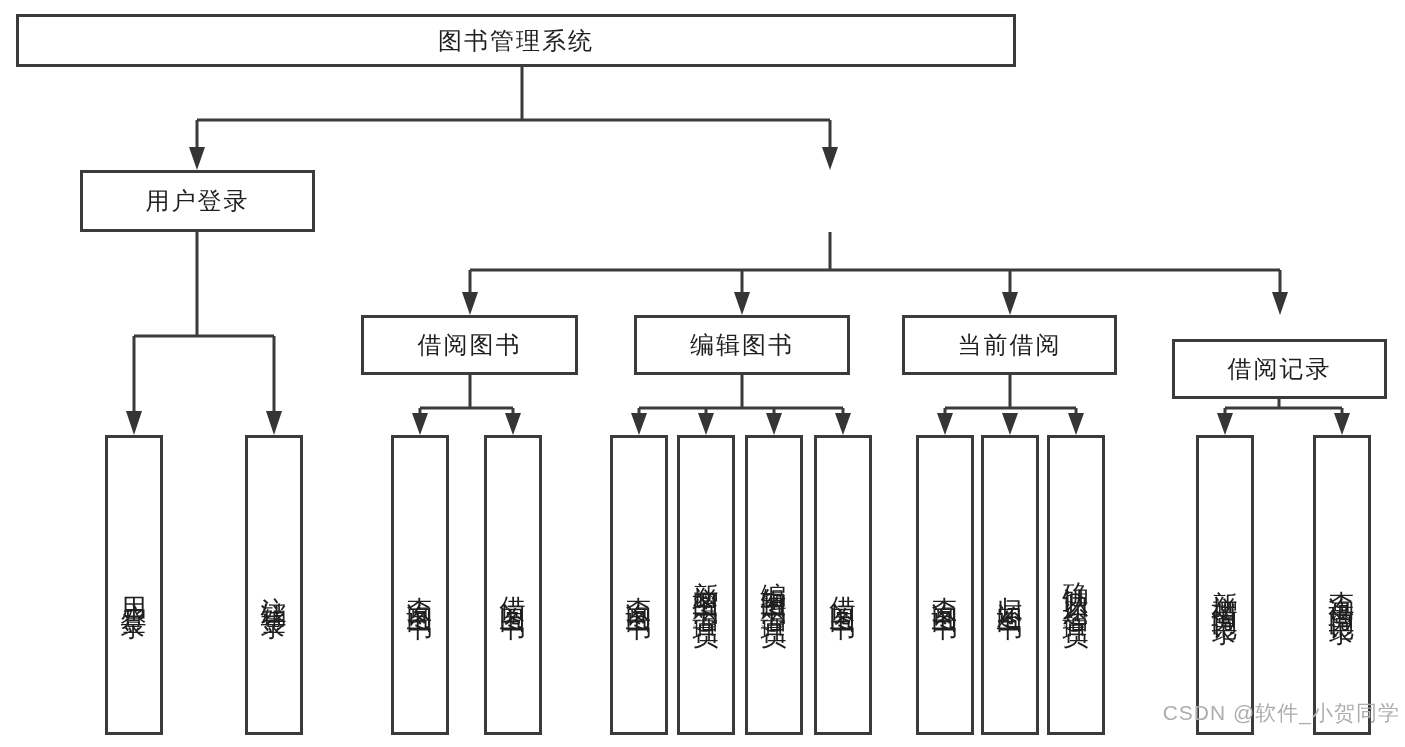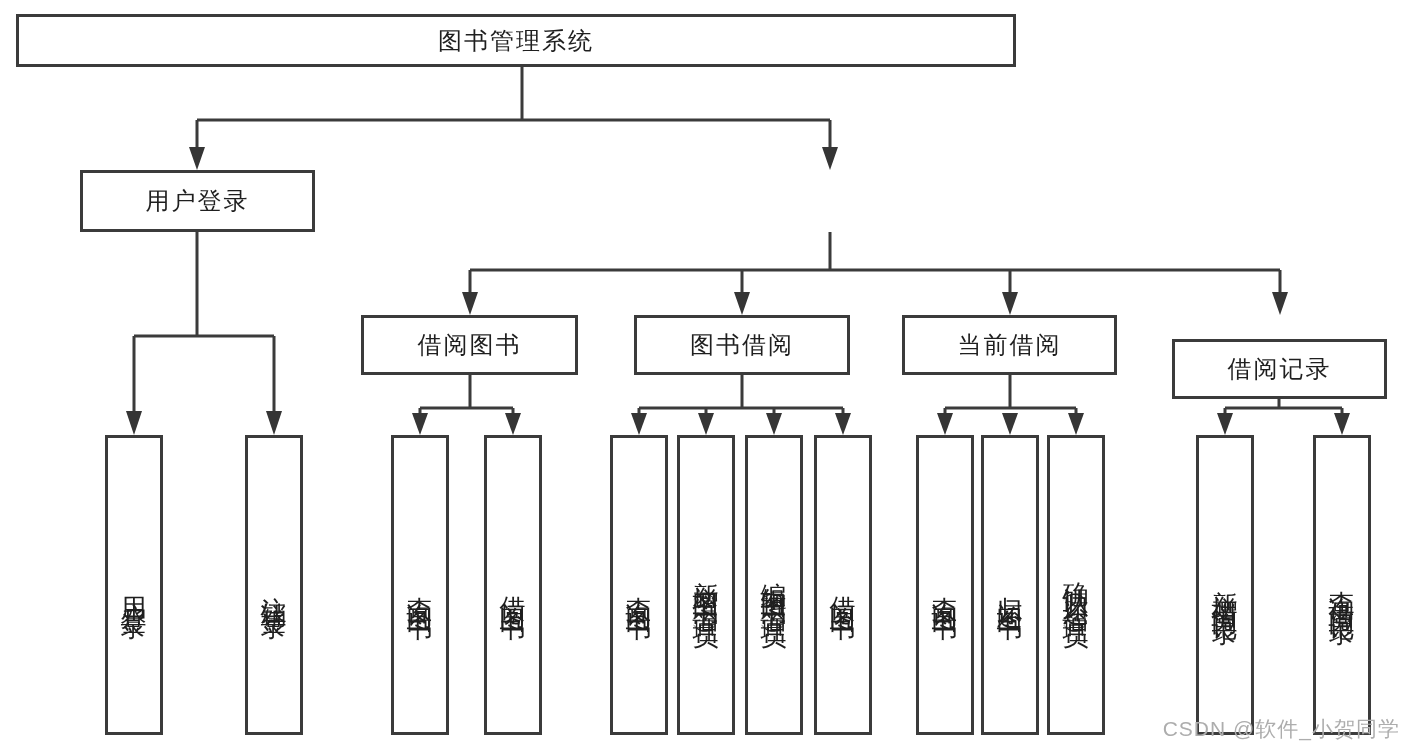--- a/index.html
+++ b/index.html
@@ -39,21 +39,21 @@
   .leaf {
     writing-mode: vertical-rl;
     font-size: 26px;
     letter-spacing: 6px;
     line-height: 1;
     padding-top: 6px;
   }
   .watermark {
     position: absolute;
     right: 5px;
-    bottom: 4px;
+    bottom: 20px;
     font-size: 21px;
     color: #adadad;
     letter-spacing: 1px;
     z-index: 10;
     white-space: nowrap;
   }
 </style>
 </head>
 <body>
 
@@ -96,21 +96,21 @@
   </div>
 
   <div class="node" style="left:80px; top:170px; width:235px; height:62px;">
     <span>用户登录</span>
   </div>
 
   <div class="node" style="left:361px; top:315px; width:217px; height:60px;">
     <span>借阅图书</span>
   </div>
   <div class="node" style="left:634px; top:315px; width:216px; height:60px;">
-    <span>图书借阅</span>
+    <span>编辑图书</span>
   </div>
   <div class="node" style="left:902px; top:315px; width:215px; height:60px;">
     <span>当前借阅</span>
   </div>
   <div class="node" style="left:1172px; top:315px; width:215px; height:60px;margin-top:24px;">
     <span>借阅记录</span>
   </div>
 
   <div class="node leaf" style="left:105px; top:435px; width:58px; height:300px;">
     <span>用户登录</span>

